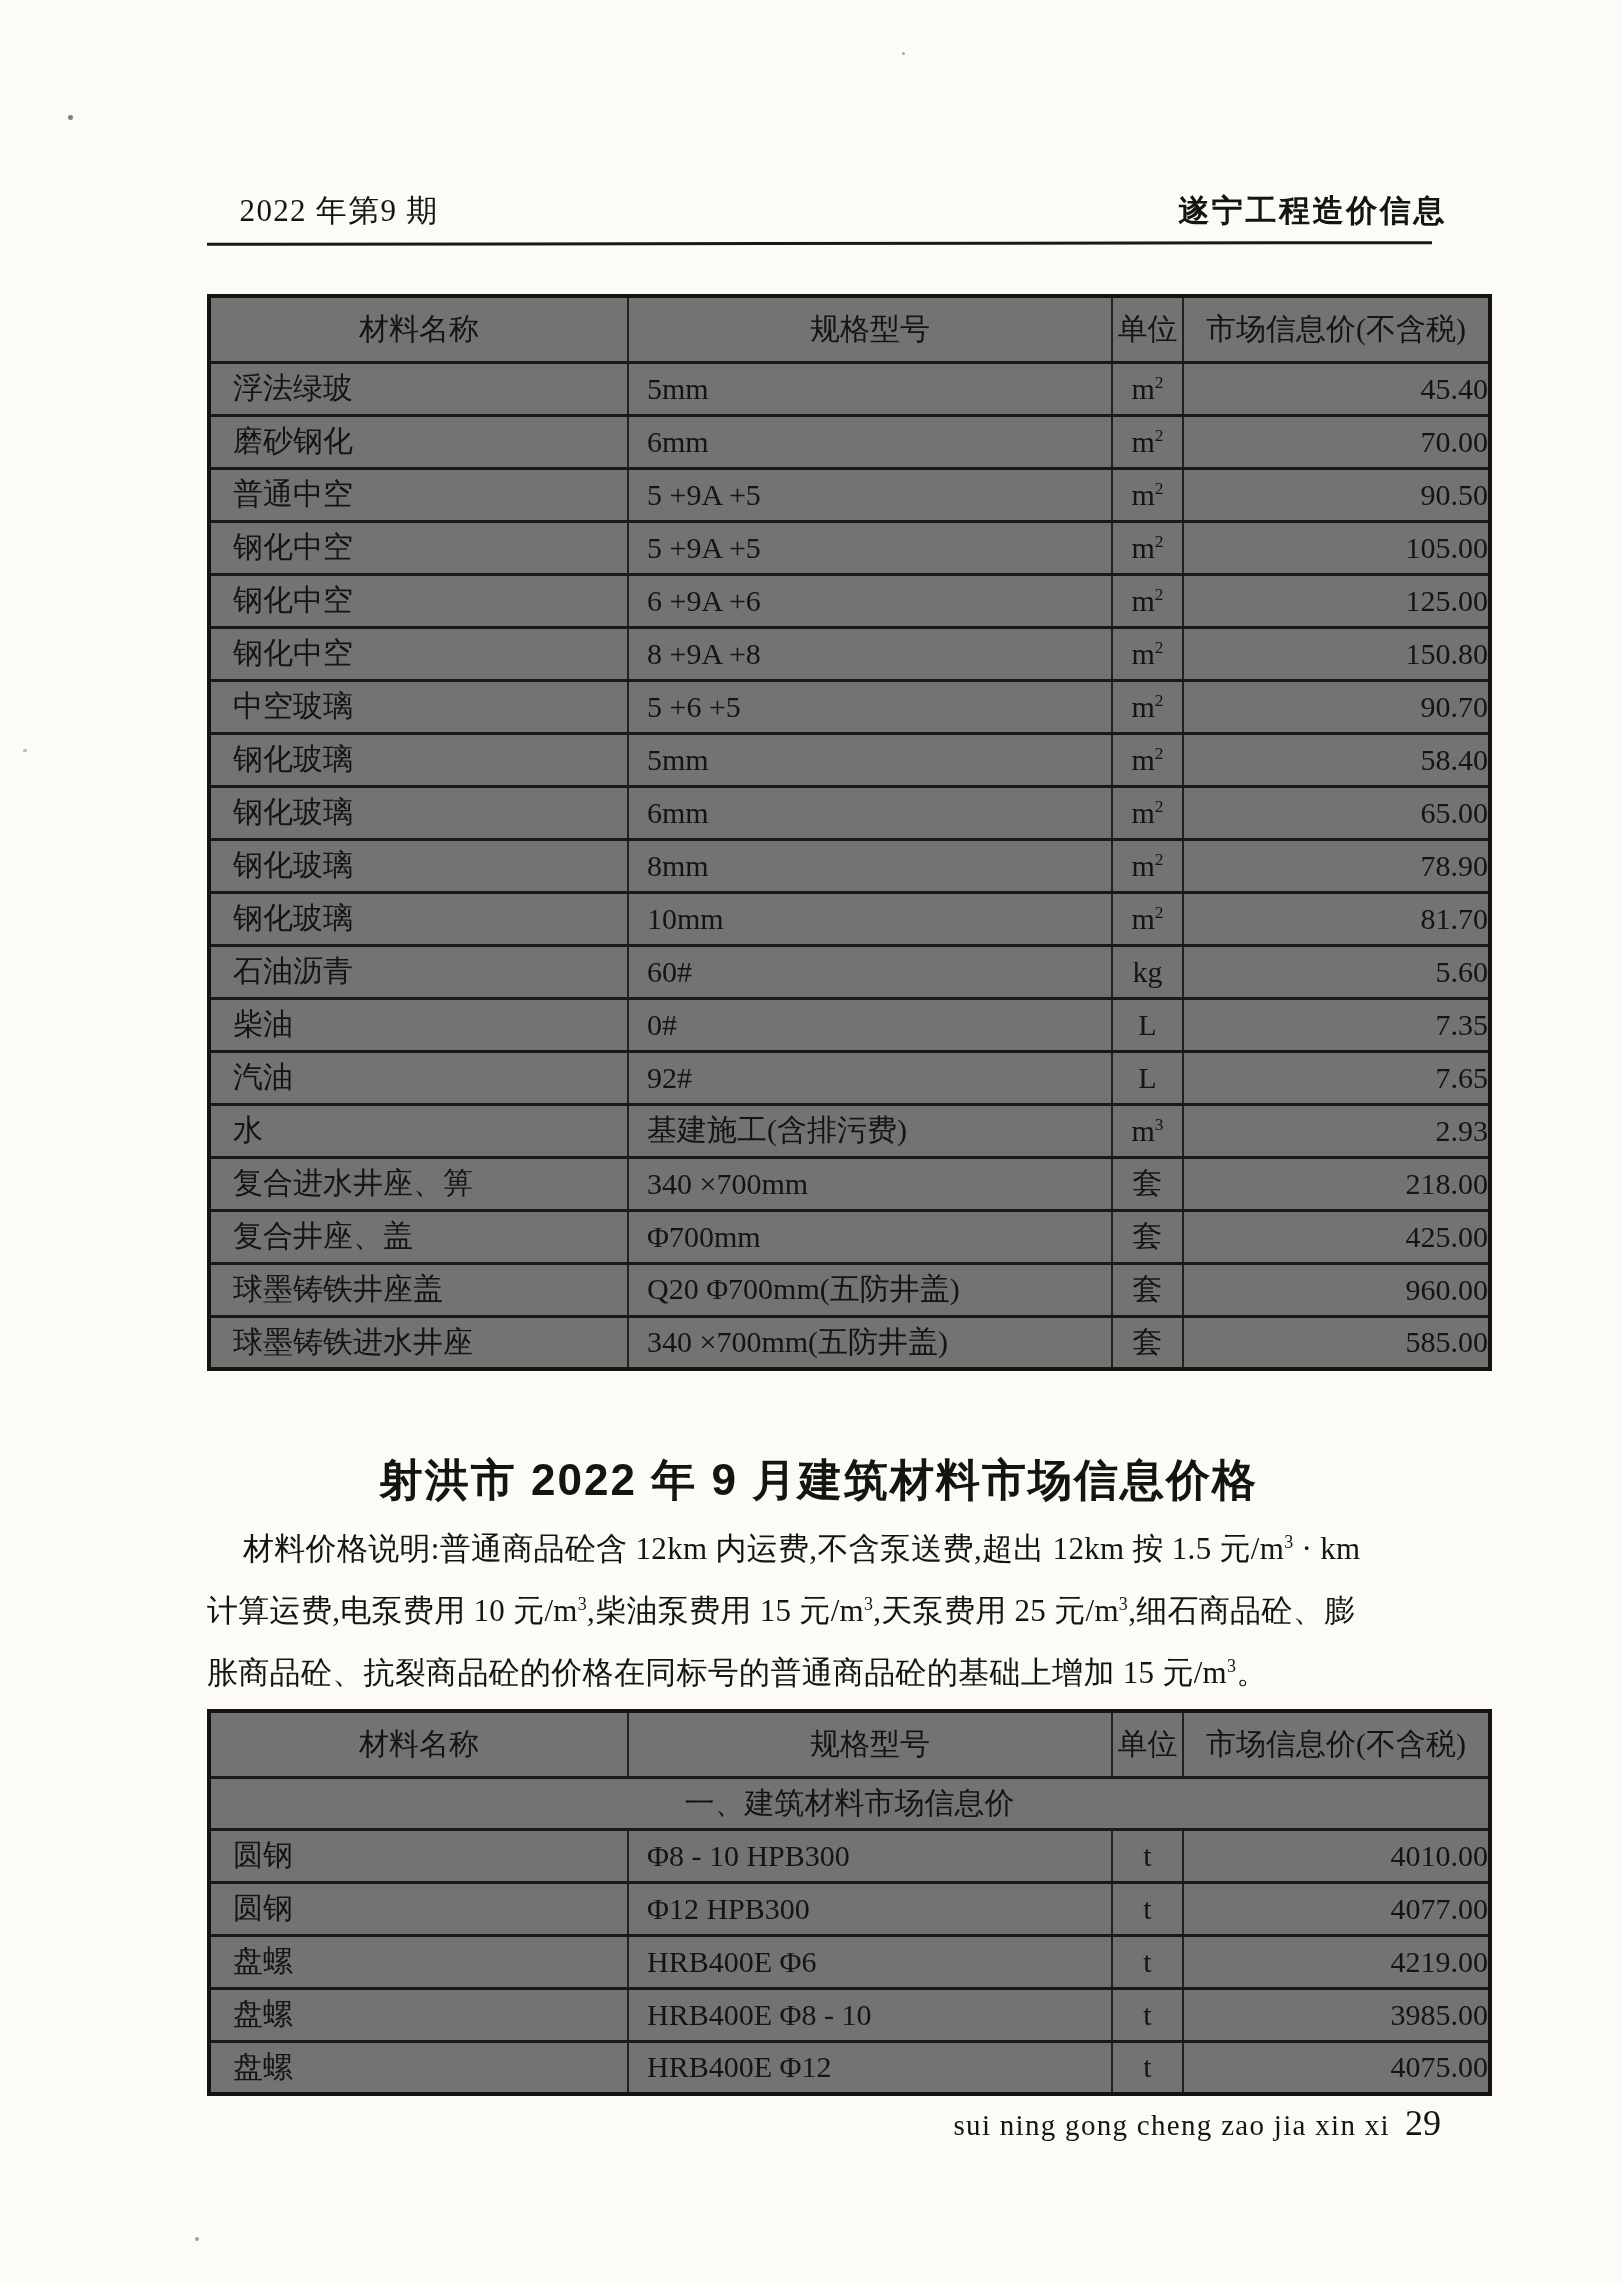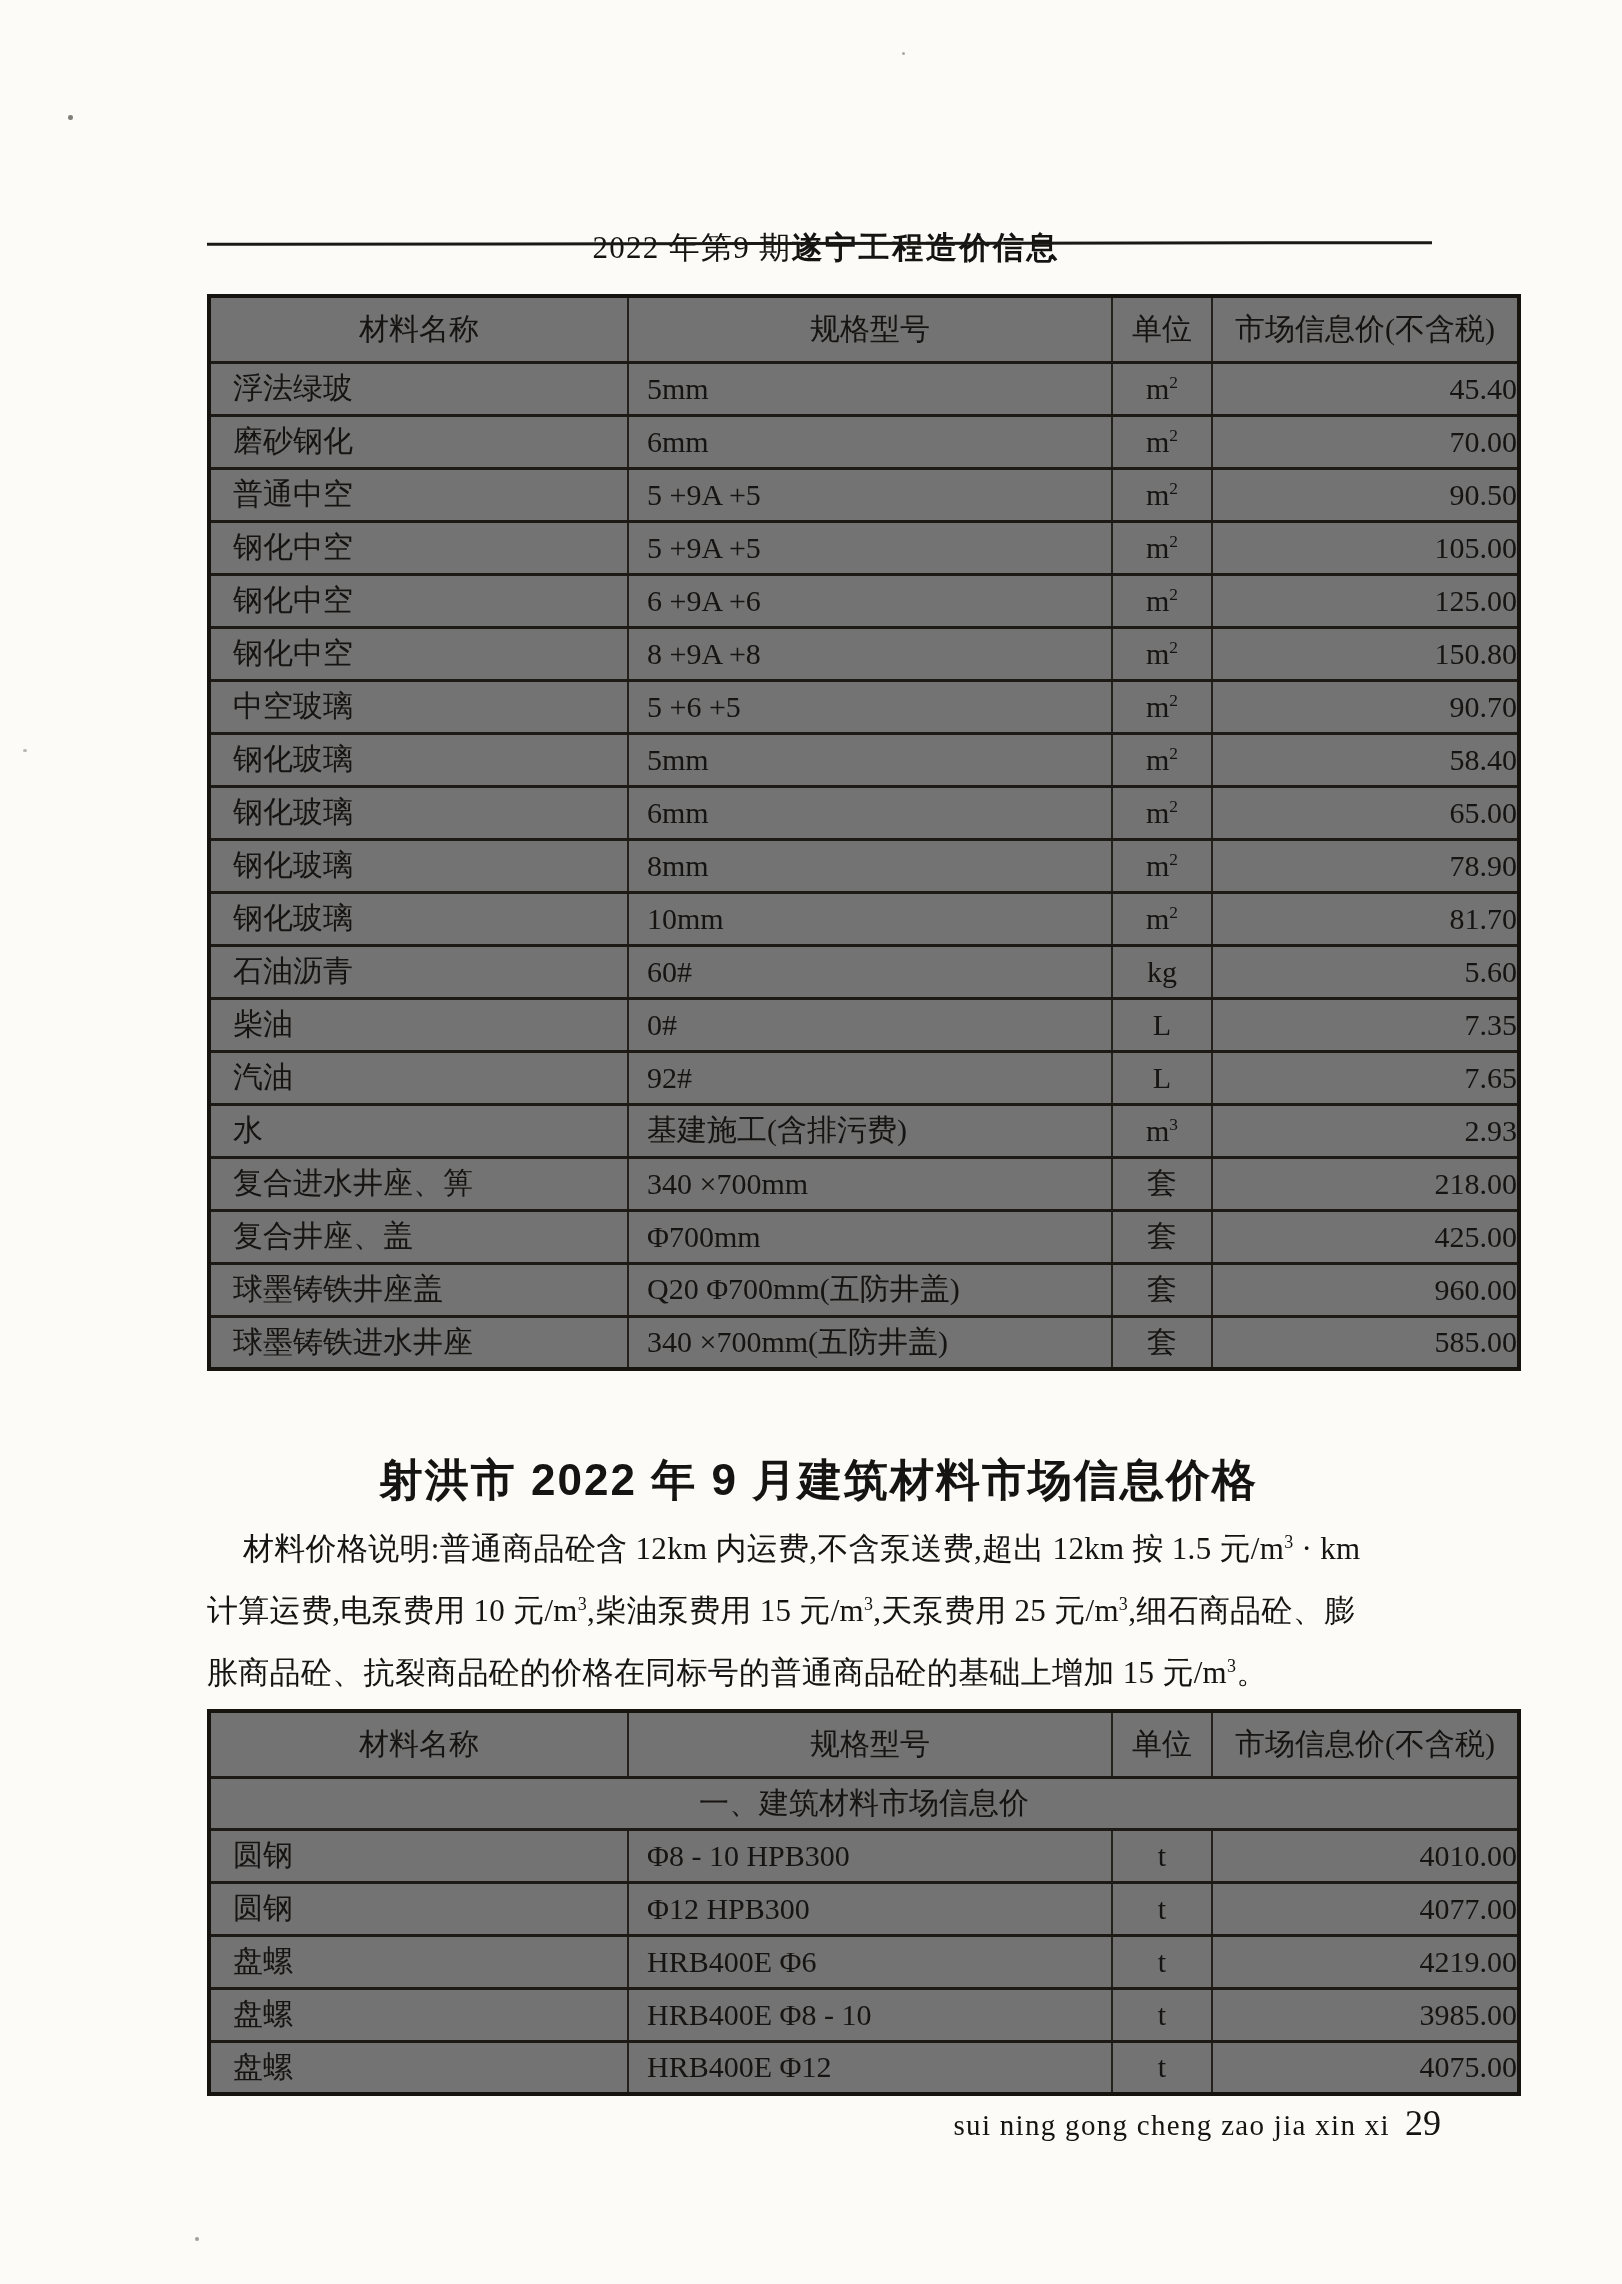--- a/index.html
+++ b/index.html
@@ -12,27 +12,26 @@
   .page {
     position: relative;
     width: 1623px;
     height: 2284px;
     background: #fcfbf8;
     overflow: hidden;
   }
   
   .page-header {
     position: absolute;
-    left: 207px;
+    left: 224px;
     top: 190px;
     width: 1223px;
     display: flex;
-    justify-content: center;
+    justify-content: space-between;
     align-items: baseline;
-    margin-top: 37px;
   }
   .issue-label {
     font-size: 31px;
     padding-left: 15.6px;
     letter-spacing: 1.3px;
   }
   .journal-title {
     font-family: Liberation Serif, serif;
     font-weight: 700;
     font-size: 31px;
@@ -68,21 +67,21 @@
     font-weight: normal;
     overflow: hidden;
     white-space: nowrap;
   }
   .price-table thead tr { height: 66px; }
   .price-table tbody tr { height: 53px; }
   .price-table tbody tr.section-row { height: 52px; }
   .price-table th { text-align: center; font-size: 30px; }
   .c0 { width: 419px; text-align: left; padding-left: 22px; }
   .c1 { width: 484px; text-align: left; padding-left: 18px; }
-  .c2 { width: 100px; text-align: center; padding-left: 0; }
+  .c2 { width: 71px; text-align: center; padding-left: 0; }
   .c3 { width: 307px; text-align: right; padding-left: 0; }
   th.c0, th.c1 { text-align: center; padding-left: 0; }
   .section-row td { text-align: center; font-size: 30px; }
   sup { font-size: 0.58em; vertical-align: super; line-height: 0; }
   
   .section-title {
     position: absolute;
     left: 207px;
     top: 1451px;
     width: 1223px;

